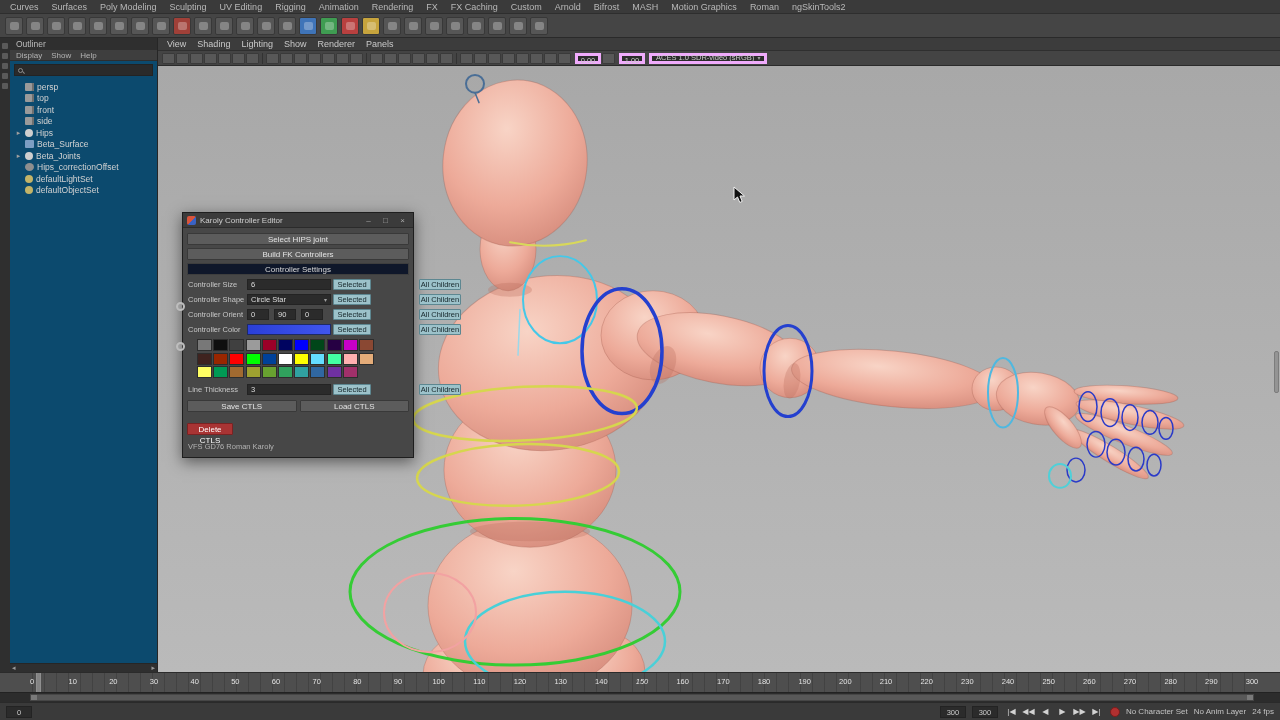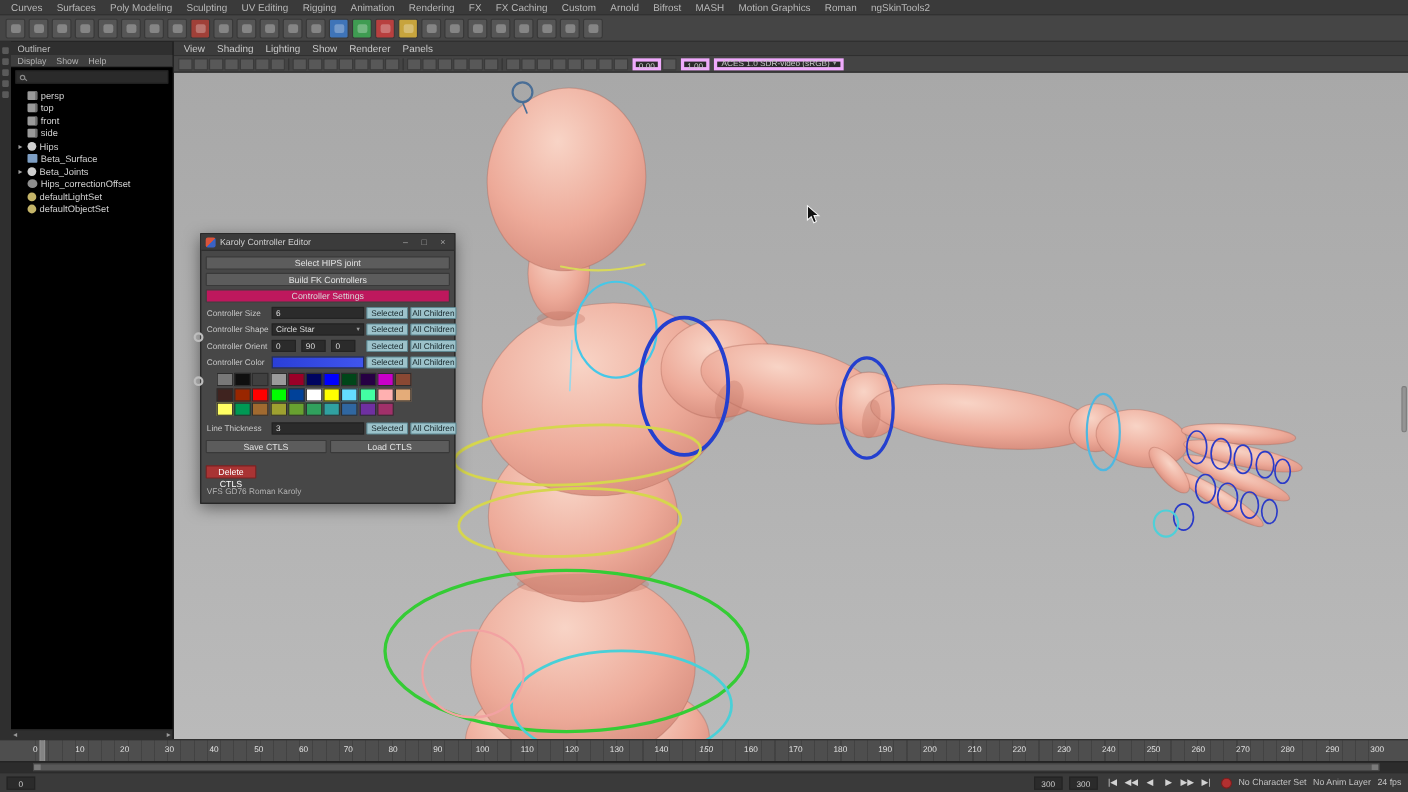--- a/index.html
+++ b/index.html
@@ -12,21 +12,21 @@
   .shelf-icons{height:24px;background:#454545;display:flex;align-items:center;gap:3px;padding:0 5px;border-bottom:1px solid #2a2a2a;}
   .tile{width:18px;height:18px;border-radius:2px;border:1px solid #383838;background:#565656;}
   .tile::after{content:"";display:block;margin:4px auto 0;width:9px;height:8px;background:rgba(255,255,255,.28);border-radius:2px;}
 
   
   .main{flex:1;display:flex;min-height:0;}
   .toolstrip{width:10px;background:#2f2f2f;display:flex;flex-direction:column;align-items:center;gap:4px;padding-top:5px;}
   .tsq{width:6px;height:6px;background:#5a5a5a;border-radius:1px;}
 
   
-  .outliner{width:148px;background:#000000;border-right:1px solid #262626;display:flex;flex-direction:column;}
+  .outliner{width:148px;background:#0c4a6e;border-right:1px solid #262626;display:flex;flex-direction:column;}
   .o-tab{height:12px;background:#2f2f2f;color:#bdbdbd;font-size:8.5px;line-height:12px;padding-left:6px;}
   .o-menus{height:11px;display:flex;gap:9px;align-items:center;padding-left:6px;font-size:8px;color:#b3b3b3;background:#3e3e3e;border-bottom:1px solid #2e2e2e;}
   .o-search{height:12px;margin:3px 4px;background:#2a2a2a;border:1px solid #232323;display:flex;align-items:center;padding:0 3px;gap:3px;}
   .o-search input{flex:1;background:transparent;border:none;outline:none;color:#ccc;font-size:8px;height:10px;padding:0;}
   .search-glyph{width:5px;height:5px;border:1px solid #8a8a8a;border-radius:50%;position:relative;flex:none;}
   .search-glyph::after{content:"";position:absolute;width:3px;height:1px;background:#8a8a8a;right:-3px;bottom:-1px;transform:rotate(45deg);}
   .o-list{flex:1;overflow:hidden;padding-top:2px;}
   .oitem{height:11.5px;display:flex;align-items:center;gap:3px;padding-left:5px;color:#d2d2d2;font-size:8.5px;cursor:default;}
   .oarrow{width:7px;font-size:7px;color:#9f9f9f;text-align:center;}
   .oicon{width:9px;height:8px;flex:none;background:#8a8a8a;border-radius:1px;}
@@ -57,30 +57,30 @@
   .dialog{position:absolute;left:182px;top:212px;width:232px;background:#474747;border:1px solid #1e1e1e;box-shadow:0 4px 14px rgba(0,0,0,.5);z-index:40;font-size:8px;}
   .dlg-title{height:15px;background:#3b3b3b;display:flex;align-items:center;gap:4px;padding:0 4px;border-bottom:1px solid #2b2b2b;}
   .dlg-icon{width:9px;height:9px;border-radius:2px;background:linear-gradient(135deg,#d9543c 50%,#3a62c4 50%);flex:none;}
   .dlg-title-text{flex:1;color:#cfcfcf;font-size:8px;white-space:nowrap;overflow:hidden;}
   .win-btn{width:13px;text-align:center;color:#a8a8a8;font-size:8px;cursor:default;}
   .win-btn.min::before{content:"–";}
   .win-btn.max::before{content:"□";}
   .win-btn.close::before{content:"×";}
   .dlg-body{padding:5px 4px 6px;position:relative;}
   .dbtn{display:block;width:100%;height:12px;background:#5c5c5c;border:1px solid #393939;color:#e3e3e3;font-size:8px;text-align:center;line-height:11px;margin-bottom:3px;border-radius:1px;}
-  .dhdr{background:#be185d;border-color:#3e3e3e;color:#d8d8d8;text-align:center;}
+  .dhdr{background:#0f172a;border-color:#3e3e3e;color:#d8d8d8;text-align:center;}
   .drow{display:flex;align-items:center;gap:2px;margin:4px 0;}
   .dlabel{width:58px;flex:none;color:#c7c7c7;font-size:7.5px;padding-left:1px;white-space:nowrap;}
   .dfield{width:84px;height:11px;background:#2b2b2b;border:1px solid #232323;color:#ddd;font-size:7.5px;line-height:10px;padding-left:3px;flex:none;}
   .triple{width:84px;display:flex;gap:5px;flex:none;}
   .dfield.small{width:22px;padding-left:3px;}
   .ddrop{display:flex;justify-content:space-between;align-items:center;padding-right:3px;}
   .btn{height:11px;line-height:10px;text-align:center;background:#9cc2ca;border:1px solid #5d8791;color:#16262a;font-size:7.5px;flex:none;border-radius:1px;}
   .btn.sel{width:38px;}
-  .btn.all{width:42px;}
+  .btn.all{width:42px;margin-left:46px;}
   .color-slider{width:84px;height:11px;background:linear-gradient(90deg,#2a3fd8,#4055ee);border:1px solid #1d2a66;flex:none;}
   #palette{margin:3px 0 2px 10px;width:192px;line-height:0;}
   .swatch{display:inline-block;width:15px;height:12px;margin:0 1.2px 1.5px 0;border:1px solid #2d2d2d;}
   .save-load{display:flex;gap:3px;margin-top:5px;}
   .dbtn.half{flex:1;margin-bottom:0;}
   .dbtn.delete{width:46px;background:#a93434;border-color:#7a2222;color:#fff;margin:11px 0 0;}
   .credit{margin-top:7px;color:#b2b2b2;font-size:7.5px;padding-left:1px;}
   .side-ring{position:absolute;left:-7px;width:9px;height:9px;border:2px solid #bdbdbd;border-radius:50%;background:rgba(255,255,255,.12);}
   .side-ring.r1{top:74px;}
   .side-ring.r2{top:114px;}

